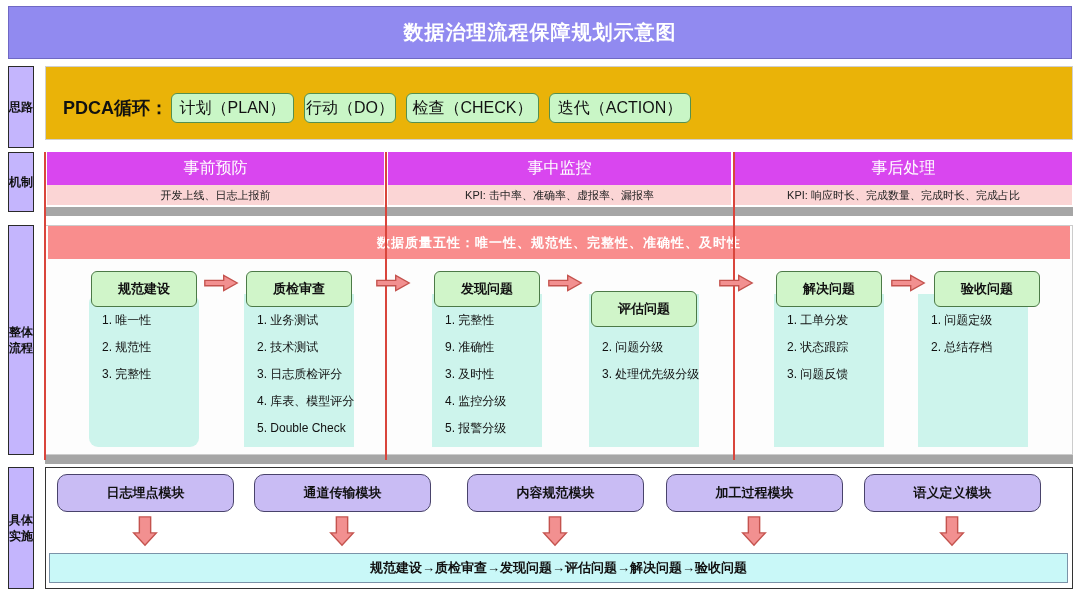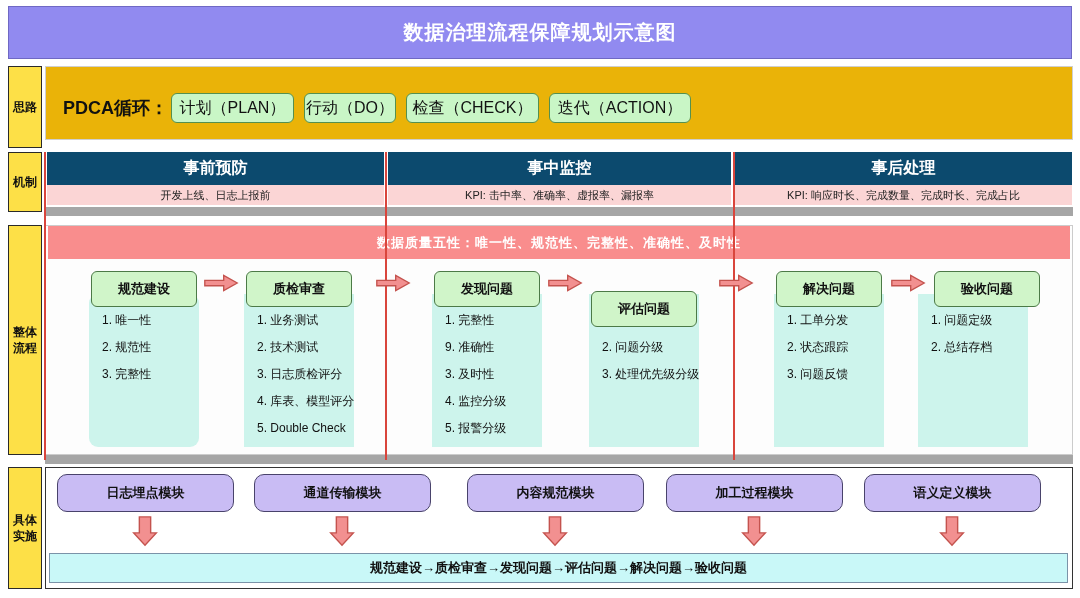--- a/index.html
+++ b/index.html
@@ -7,41 +7,41 @@
     position:relative;width:1080px;height:598px;background:#fff;overflow:hidden;
     font-family:"Liberation Sans","DejaVu Sans",sans-serif;color:#111;
   }
   .abs{position:absolute;box-sizing:border-box;}
 
   
   .title-bar{left:8px;top:6px;width:1064px;height:53px;background:#918af0;border:1.5px solid #6f68c4;
     display:flex;align-items:center;justify-content:center;color:#fff;font-size:20px;font-weight:600;letter-spacing:1px;}
 
   
-  .lane{left:8px;width:34px;background:#fde047;border:1.2px solid #2a2a2a;
+  .lane{left:8px;width:26px;background:#c4b5fd;border:1.2px solid #2a2a2a;
     display:flex;align-items:center;justify-content:center;text-align:center;
     font-size:12px;font-weight:600;line-height:16px;}
   .lane-1{top:66px;height:82px;}
   .lane-2{top:152px;height:60px;}
   .lane-3{top:225px;height:230px;}
   .lane-4{top:467px;height:122px;}
 
   
   .row1{left:45px;top:66px;width:1028px;height:74px;background:#eab308;border:1px solid #cfcfcf;}
   .pdca-label{left:17px;top:0;height:82px;display:flex;align-items:center;font-size:18px;font-weight:600;}
   .pdca-box{top:26px;height:30px;background:#c9f6c6;border:1.5px solid #55904e;border-radius:6px;
     display:flex;align-items:center;justify-content:center;font-size:16px;}
   .pdca-0{left:125px;width:123px;} .pdca-1{left:258px;width:92px;}
   .pdca-2{left:360px;width:133px;} .pdca-3{left:503px;width:142px;}
 
   
   .row2{left:45px;top:152px;width:1028px;height:53px;}
   .m-section{top:0;height:53px;}
   .ms-0{left:2px;width:337px;} .ms-1{left:343px;width:343px;} .ms-2{left:690px;width:337px;}
-  .m-header{height:33px;background:#0c4a6e;color:#fff;font-size:16px;font-weight:700;
+  .m-header{height:33px;background:#d946ef;color:#fff;font-size:16px;font-weight:400;
     display:flex;align-items:center;justify-content:center;}
   .m-kpi{height:20px;background:#fbd5d5;color:#222;font-size:11px;
     display:flex;align-items:center;justify-content:center;}
   .graybar{left:45px;width:1028px;height:9px;background:#a6a6a6;}
   .gb-1{top:207px;} .gb-2{top:455px;}
 
   
   .row3{left:45px;top:225px;width:1028px;height:230px;background:#fdfdfd;border:1px solid #ccc;}
   .quality-banner{left:2px;top:0;width:1022px;height:33px;background:#f98d8d;color:#fff;
     font-size:13px;font-weight:700;display:flex;align-items:center;justify-content:center;letter-spacing:1px;}

